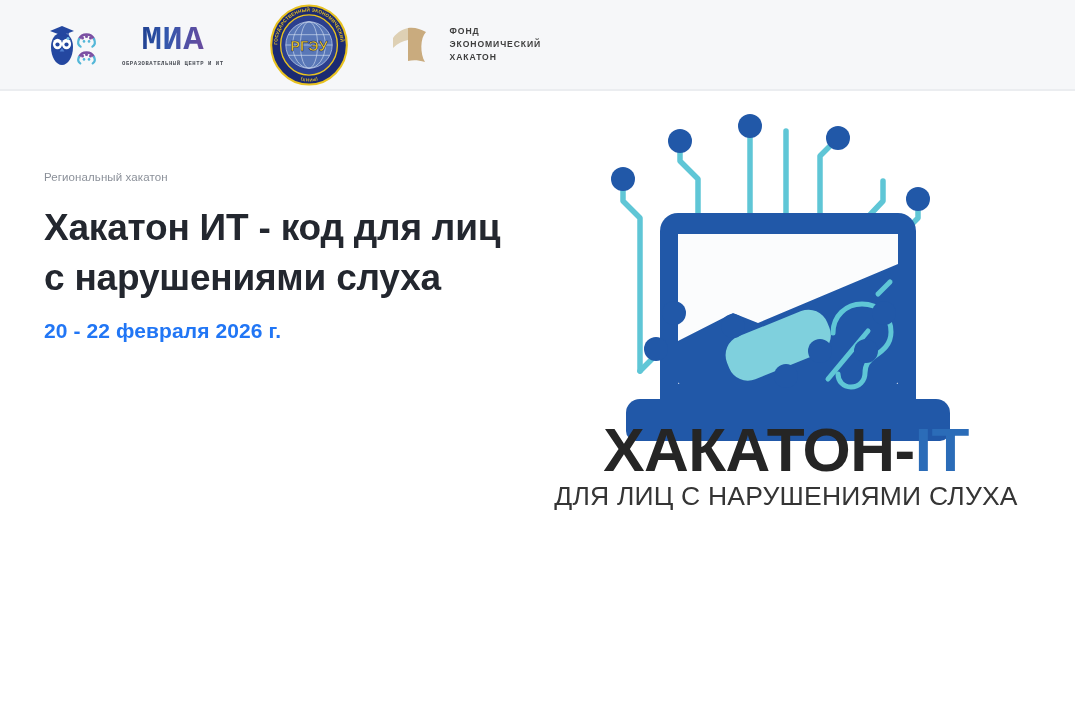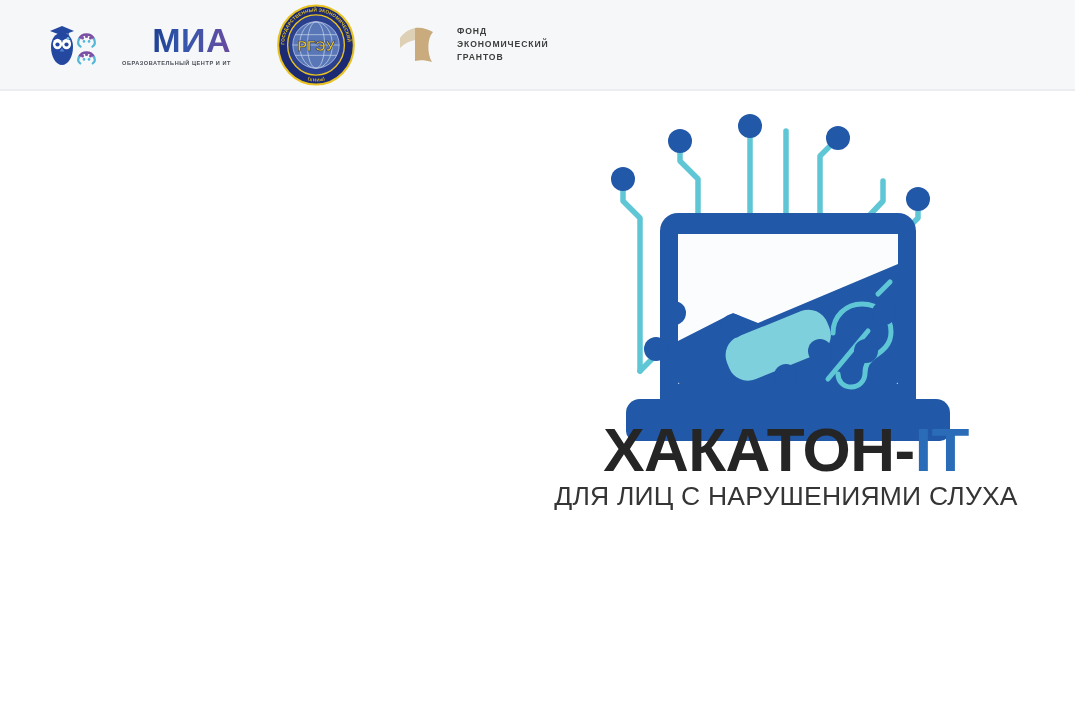--- a/index.html
+++ b/index.html
@@ -38,21 +38,21 @@
   }
 
   
   .logo-mia {
     display: flex;
     align-items: center;
     gap: 6px;
     margin-right: 42px;
   }
   .mia-mark { width: 72px; height: 52px; display: block; }
-  .mia-word-wrap { display: flex; flex-direction: column; align-items: flex-end; }
+  .mia-word-wrap { display: flex; flex-direction: column; align-items: center; font-family: Liberation Mono, monospace; }
   .mia-word {
     font-size: 34px;
     font-weight: 700;
     letter-spacing: 0.5px;
     line-height: 1;
     background: linear-gradient(95deg, #1f3f8f 0%, #3257ad 40%, #6b4a9e 100%);
     -webkit-background-clip: text;
     background-clip: text;
     color: #2b3f91;
     -webkit-text-fill-color: transparent;
@@ -196,28 +196,33 @@
       <text font-family="'Liberation Sans', sans-serif" font-size="5" font-weight="700" fill="#e8c220" letter-spacing="0.4">
         <textPath href="#seal-bot" startOffset="50%" text-anchor="middle">(РИНХ)</textPath>
       </text>
     </svg>
 
     <div class="logo-grants">
       <svg class="grants-mark" viewBox="0 0 40 40">
         <path d="M3 13c5-7 11-9 15-10v12c-5 1-10 3-15 8z" fill="#ded0b4"></path>
         <path d="M18 3c7-1 12 1 18 4-6 6-6 22-1 30-7-2-12-2-17-1z" fill="#c9ab7e"></path>
       </svg>
-      <div class="grants-text"><span>ФОНД</span><br><span>ЭКОНОМИЧЕСКИЙ</span><br><span>ГРАНТОВ</span></div>
+      <div class="grants-text"><span>ФОНД</span><br><span>ЭКОНОМИЧЕСКИЙ</span><br><span>ХАКАТОН</span></div>
     </div>
 
   </div>
 </header>
 
 <main class="hero">
 
+  <div class="hero-copy">
+    <p class="eyebrow">Региональный хакатон</p>
+    <h1 class="hero-title">Хакатон ИТ - код для лиц с нарушениями слуха</h1>
+    <p class="hero-date">20 - 22 февраля 2026 г.</p>
+  </div>
 
   <div class="hero-art">
     <svg viewBox="0 0 520 420">
 
       <g stroke="#5fc6d6" stroke-width="5.5" fill="none" stroke-linecap="round" stroke-linejoin="round">
         <path d="M95 78 L95 100 L112 117 L112 270"></path>
         <path d="M152 40 L152 60 L170 78 L170 250"></path>
         <path d="M222 25 L222 140 L205 158 L205 225"></path>
         <path d="M258 30 L258 275"></path>
         <path d="M292 140 L292 55 L310 37 L310 37"></path>

